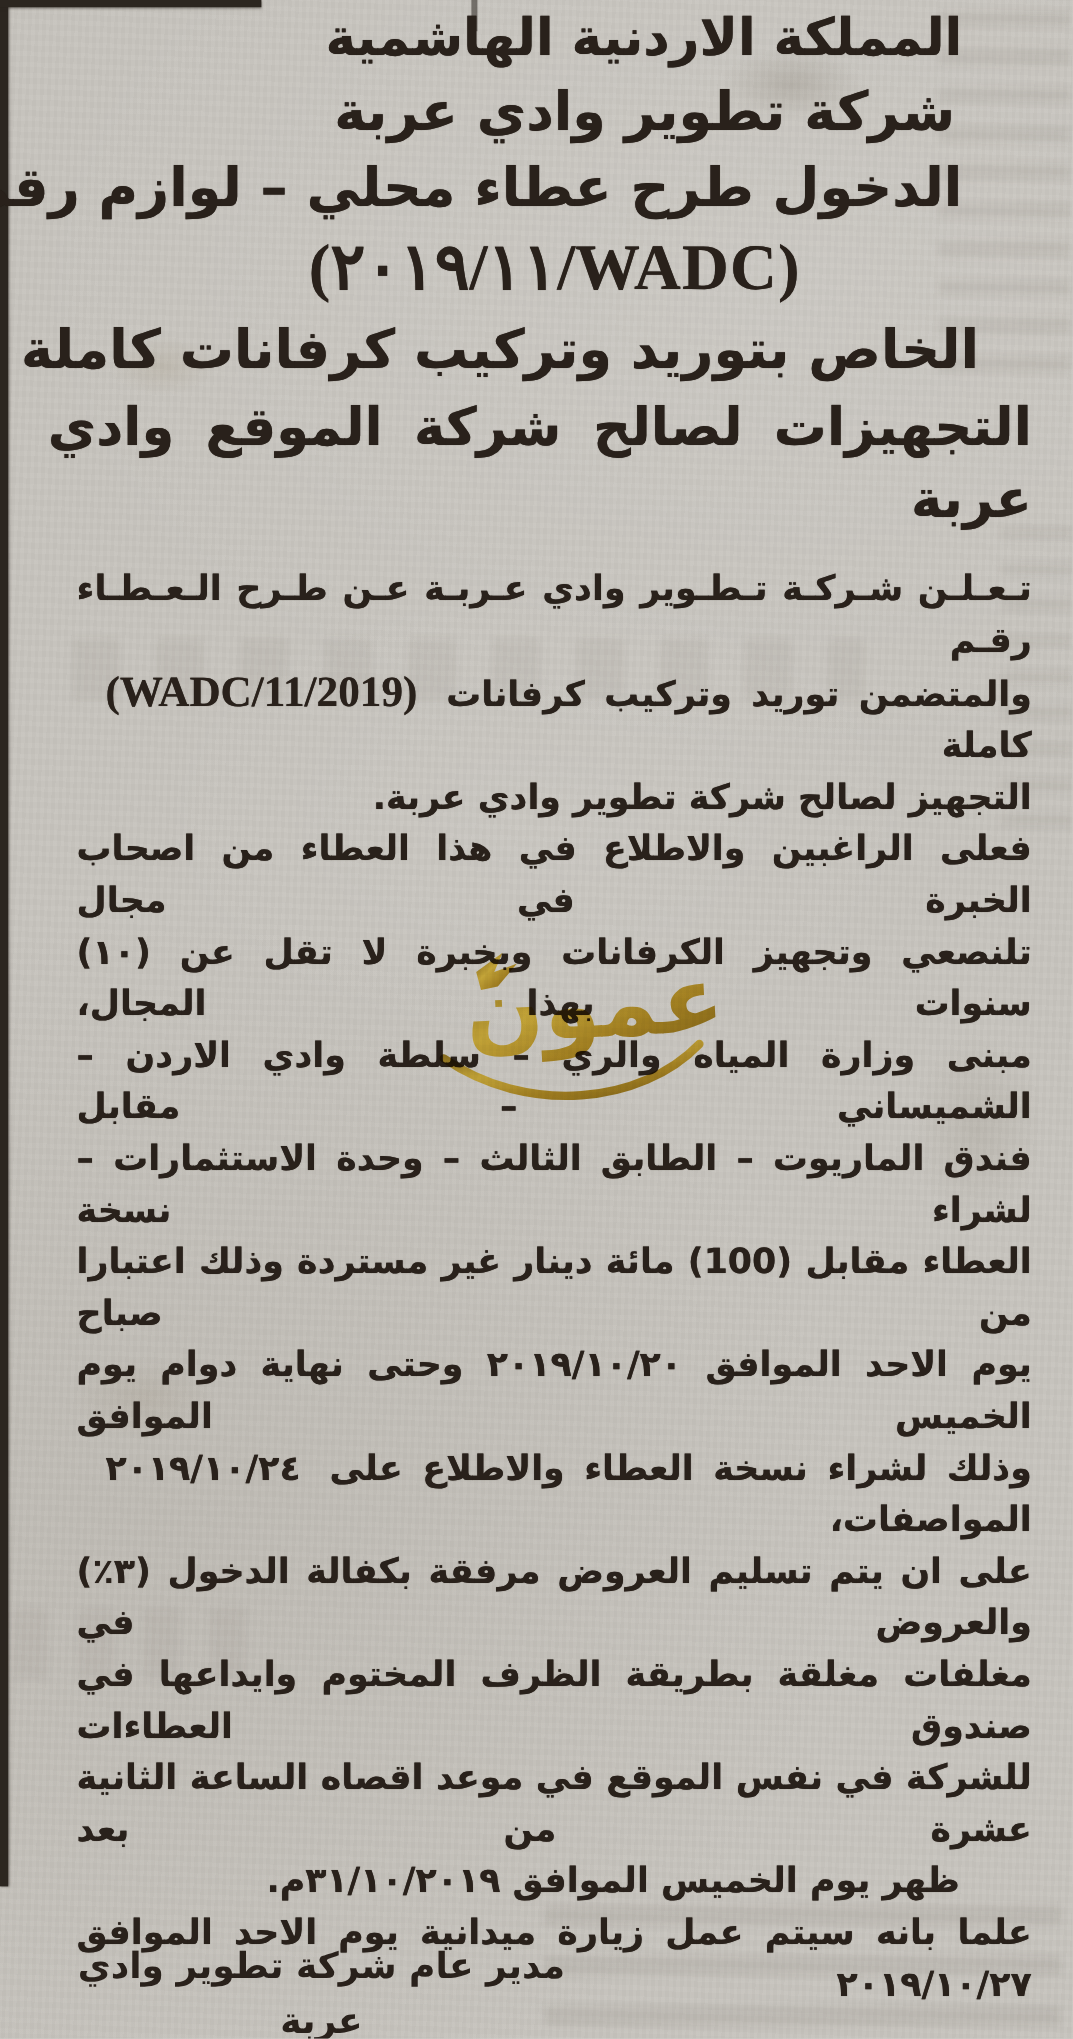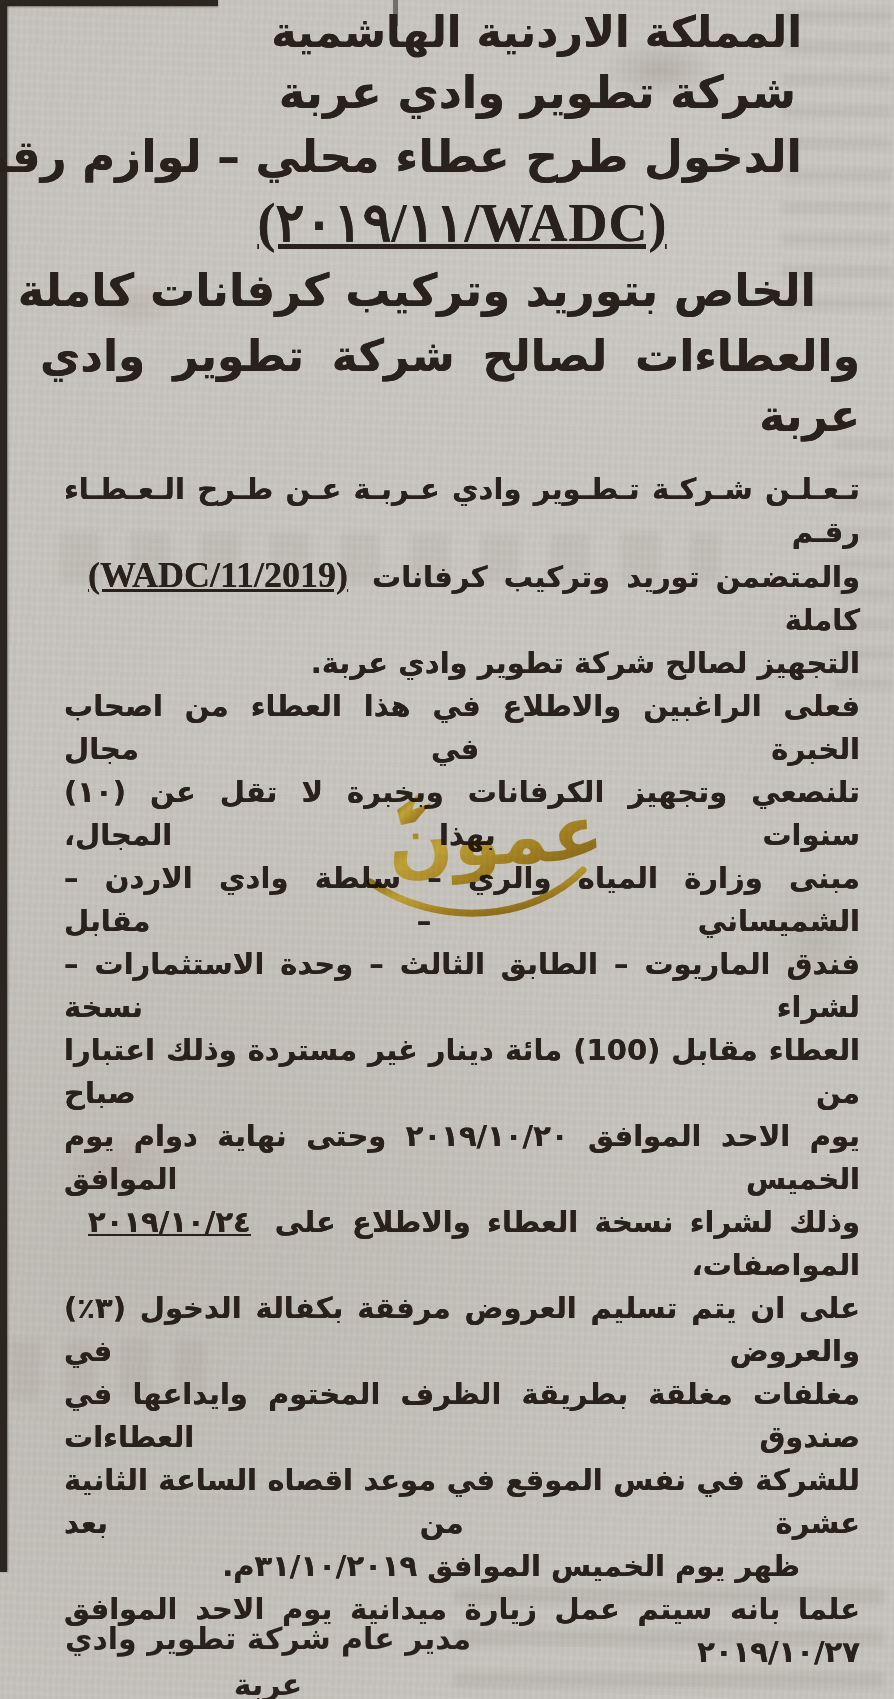--- a/index.html
+++ b/index.html
@@ -47,21 +47,21 @@
 
   
   .hline{white-space:nowrap;}
   .h1{font-size:43px;line-height:60px;text-align:right;padding-right:58px;}
   .h2{font-size:45px;line-height:62px;text-align:right;padding-right:64px;}
   .h3{font-size:45px;line-height:66px;text-align:right;padding-right:58px;}
   .h4{font-size:52px;line-height:66px;text-align:center;}
   .h5{font-size:45px;line-height:70px;text-align:right;padding-right:44px;}
   .h6{font-size:44px;line-height:60px;text-align:justify;text-align-last:justify;white-space:normal;}
 
-  .latin{font-family:"Liberation Serif","DejaVu Serif",serif;direction:ltr;unicode-bidi:bidi-override;font-weight:bold;text-decoration:underline;}
+  .latin{font-family:"Liberation Serif","DejaVu Serif",serif;direction:ltr;unicode-bidi:bidi-override;font-weight:bold;}
   .serif-hd{font-size:54px;letter-spacing:1px;}
 
   
   .body-block{margin-top:22px;font-size:29px;}
   .line{line-height:43px;direction:rtl;}
   .line.justify{text-align:justify;text-align-last:justify;}
   .line.right{text-align:right;}
   .split{display:flex;direction:ltr;align-items:baseline;}
   .split.justify{justify-content:space-between;}
   .split .ar{direction:rtl;unicode-bidi:embed;}
@@ -92,21 +92,21 @@
   <div class="bleed bleed-bottom"></div>
   <div class="bleed bleed-left-bottom"></div>
 
   <div class="content">
 
     <div class="hline h1">المملكة الاردنية الهاشمية</div>
     <div class="hline h2">شركة تطوير وادي عربة</div>
     <div class="hline h3">الدخول طرح عطاء محلي – لوازم رقم</div>
     <div class="hline h4"><span class="latin serif-hd">(٢٠١٩/١١/WADC)</span></div>
     <div class="hline h5">الخاص بتوريد وتركيب كرفانات كاملة</div>
-    <div class="h6">والعطاءات لصالح شركة تطوير وادي عربة</div>
+    <div class="h6">التجهيزات لصالح شركة الموقع وادي عربة</div>
 
     <div class="body-block" id="body-lines">
         <div class="line justify">تـعـلـن شـركـة تـطـوير وادي عـربـة عـن طـرح الـعـطـاء رقـم</div>
         <div class="line justify split">
           <span class="latin serif-md">(WADC/11/2019)</span>
           <span class="ar">والمتضمن توريد وتركيب كرفانات كاملة</span>
         </div>
         <div class="line right">التجهيز لصالح شركة تطوير وادي عربة.</div>
         <div class="line justify">فعلى الراغبين والاطلاع في هذا العطاء من اصحاب الخبرة في مجال</div>
         <div class="line justify">تلنصعي وتجهيز الكرفانات وبخبرة لا تقل عن (١٠) سنوات بهذا المجال،</div>

